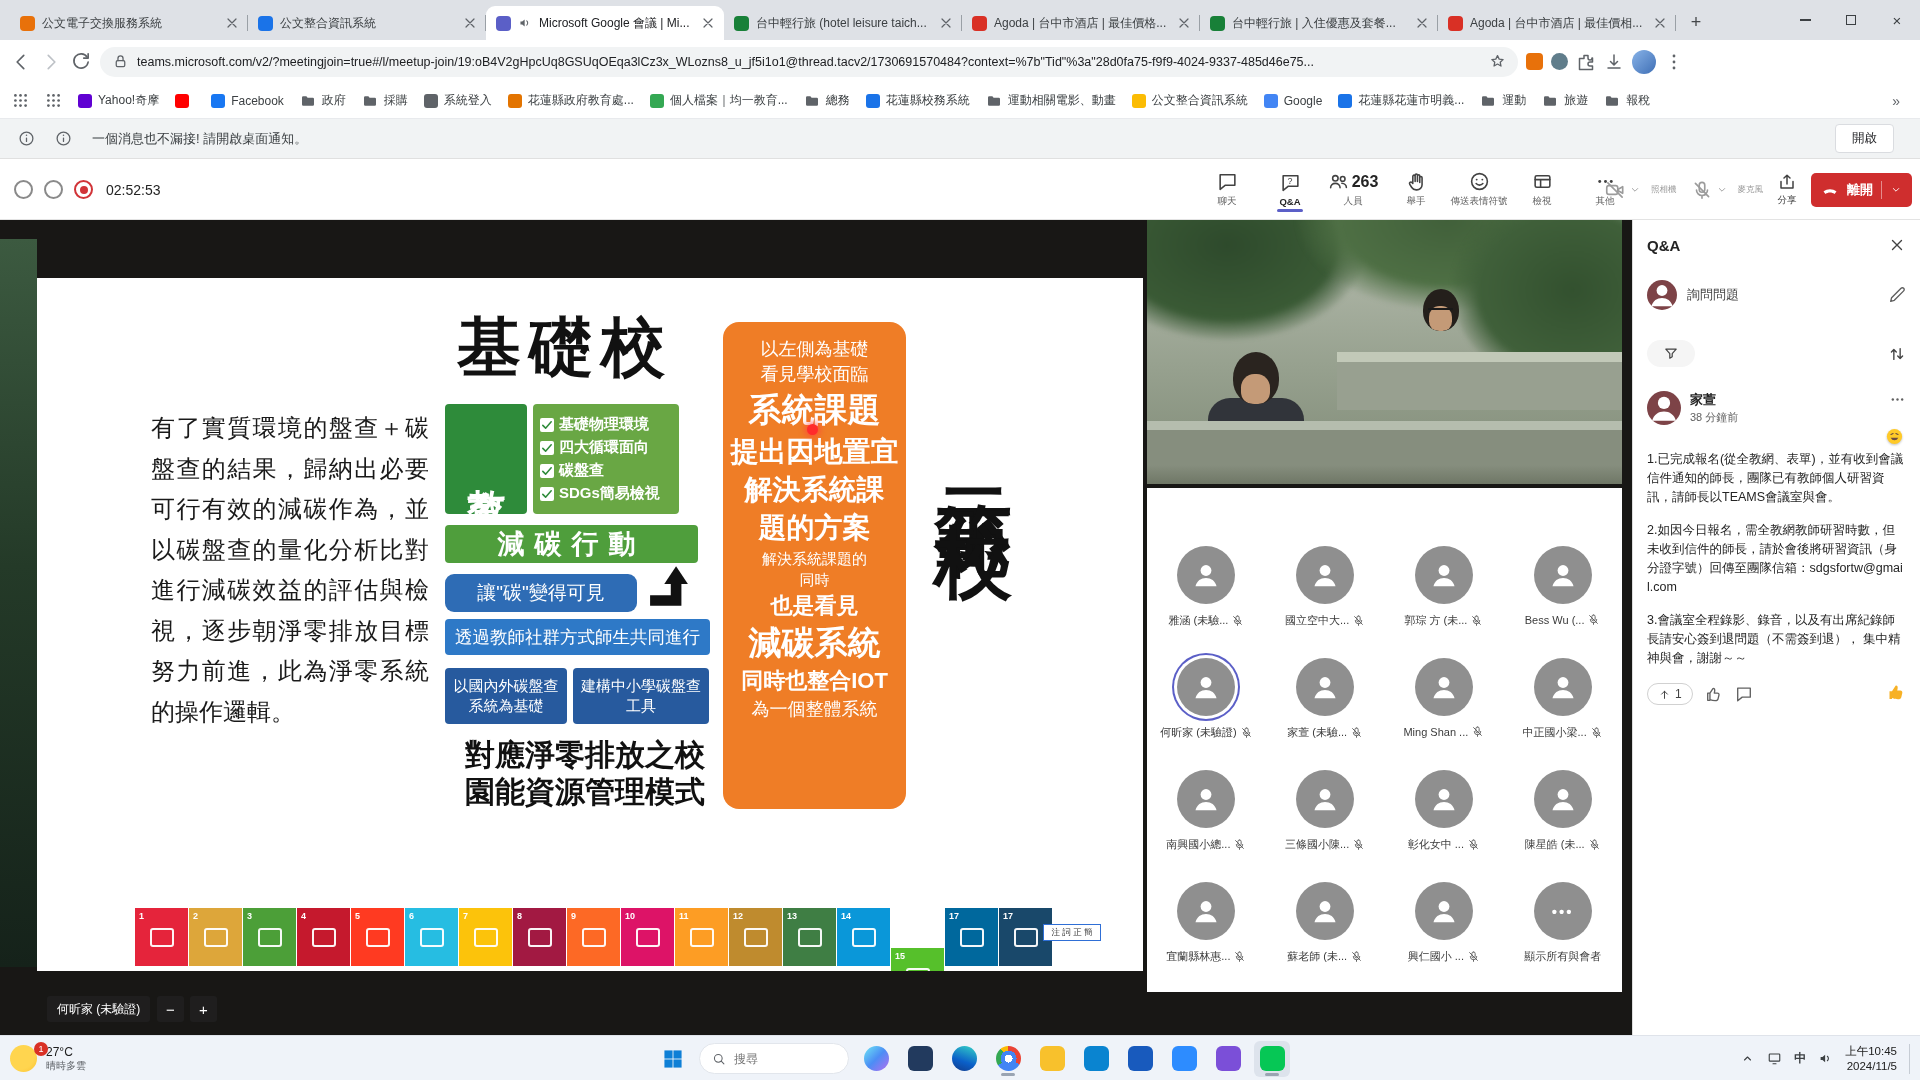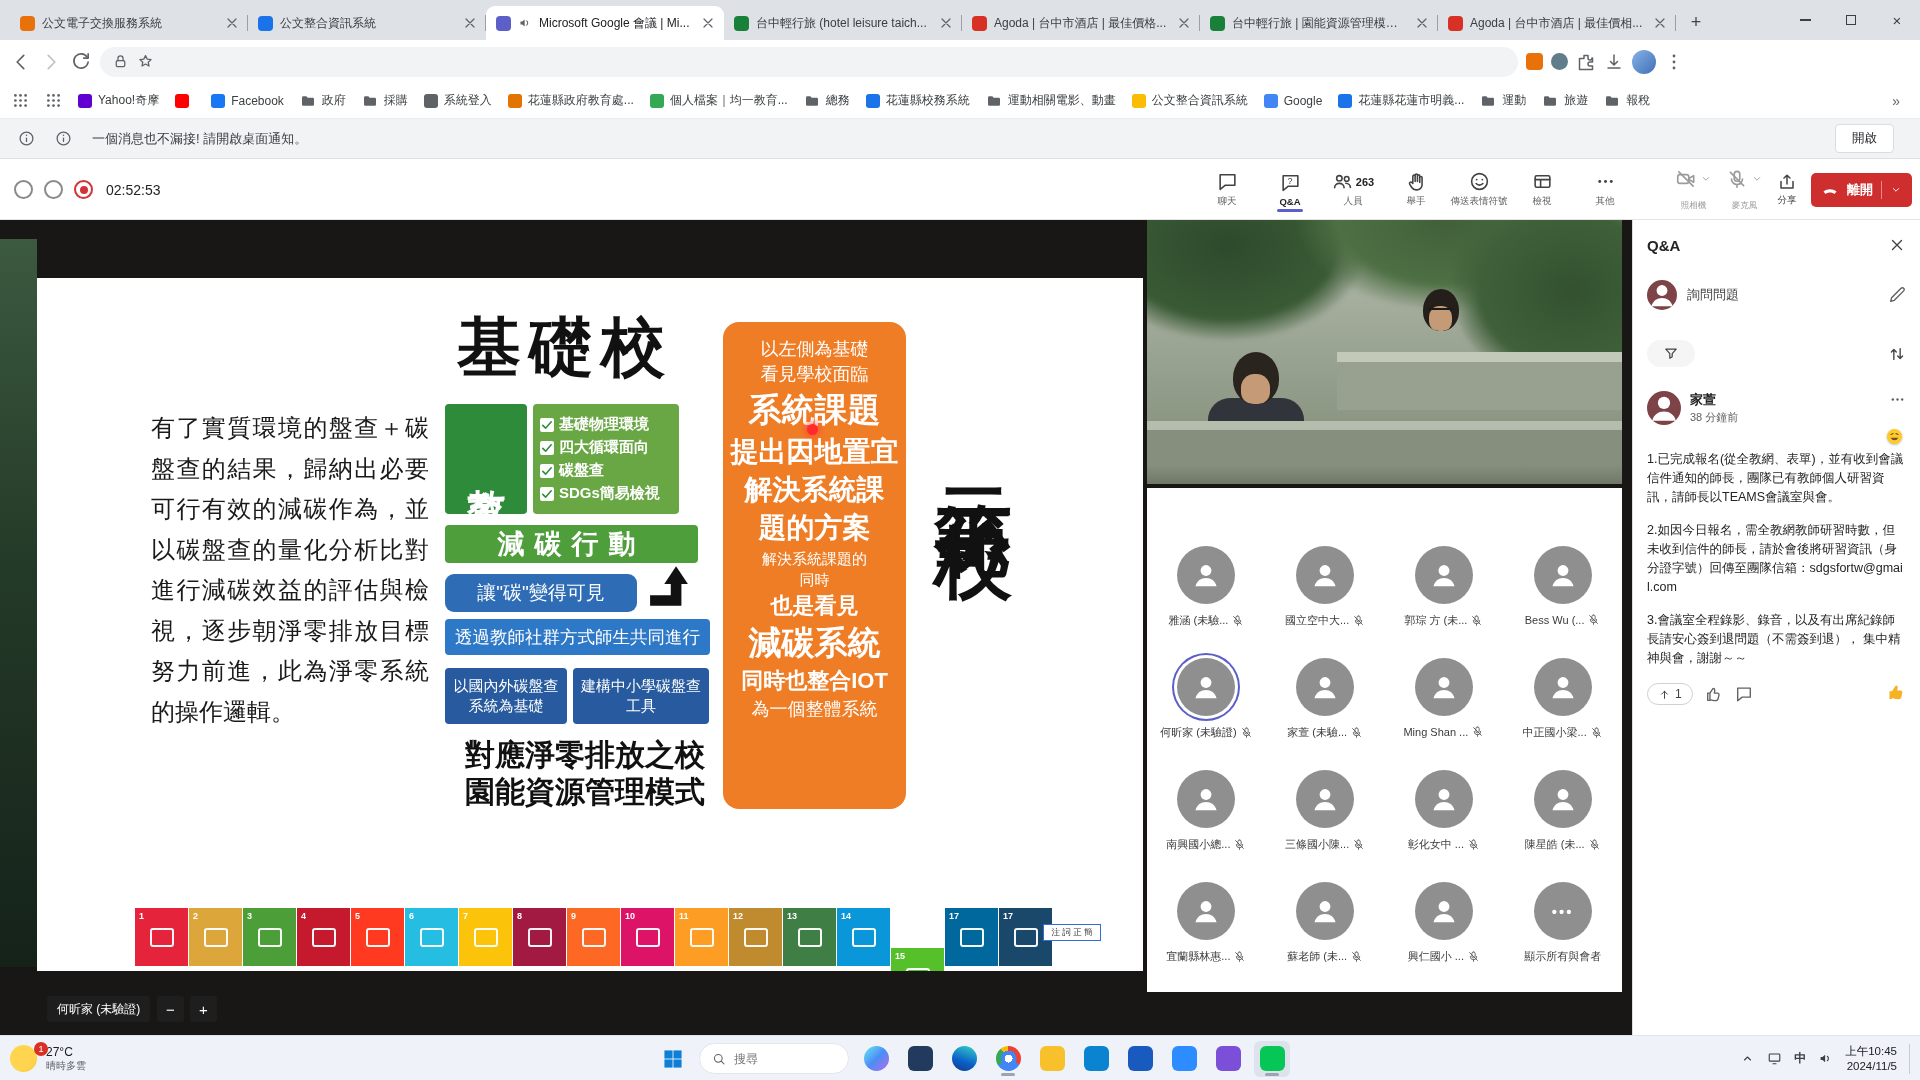--- a/index.html
+++ b/index.html
@@ -54,26 +54,26 @@
 .tmbar{position:absolute;left:0;top:159px;width:1920px;height:61px;background:#fff;border-bottom:1px solid #e3e3e3}
 .rec{position:absolute;left:14px;top:0;height:61px;display:flex;align-items:center;gap:11px}
 .rec .circ{width:19px;height:19px;border:2px solid #8a8a8a;border-radius:50%}
 .rec .rdot{width:19px;height:19px;border:2px solid var(--record-red);border-radius:50%;display:flex;align-items:center;justify-content:center}
 .rec .rdot::after{content:"";width:8px;height:8px;background:var(--record-red);border-radius:50%}
 .timer{font-size:14px;color:#242424;margin-left:2px}
 .t-items{position:absolute;left:1198px;top:0;height:61px;display:flex;align-items:center;gap:5px}
 .t-item{width:58px;display:flex;flex-direction:column;align-items:center;gap:3px;color:#424242;padding:5px 0;position:relative}
 .t-ic-row{display:flex;align-items:center;gap:3px}
 .t-ic{width:21px;height:21px}
-.t-count{font-size:11px;font-weight:bold;color:#242424}
+.t-count{font-size:16px;font-weight:bold;color:#242424}
 .t-label{font-size:9.5px;white-space:nowrap;color:#616161}
 .t-item.selected .t-label{color:#242424;font-weight:bold}
 .t-item.selected::after{content:"";width:26px;height:3px;background:var(--accent);border-radius:2px;position:absolute;bottom:0}
 .t-right{position:absolute;right:8px;top:0;height:61px;display:flex;align-items:center;gap:14px}
-.av-group{display:flex;flex-direction:column;align-items:center;gap:10px;color:#9b9b9b}
+.av-group{display:flex;flex-direction:row;align-items:center;gap:10px;color:#9b9b9b}
 .av-main{display:flex;align-items:center;gap:3px}
 .av-main .dev{width:22px;height:22px}
 .av-main .chev{width:12px;height:12px}
 .av-label{font-size:8.5px;color:#9b9b9b;white-space:nowrap}
 .share-group{display:flex;flex-direction:column;align-items:center;gap:2px;color:#424242}
 .share-group .s-ic{width:20px;height:20px}
 .share-group .s-lab{font-size:9.5px}
 .leave{height:34px;background:var(--leave-red);border-radius:5px;color:#fff;display:flex;align-items:center;padding:0 10px;gap:8px;font-size:13px;font-weight:bold}
 .leave .ph{width:18px;height:18px}
 .leave .sep{width:1px;height:18px;background:rgba(255,255,255,.45)}
@@ -268,21 +268,21 @@
     <span class="tab-title">Agoda | 台中市酒店 | 最佳價格...</span>
     <span class="tab-close" data-icon="close-icon">
             <svg viewBox="0 0 20 20" fill="none" stroke="currentColor" stroke-width="1.5" stroke-linecap="round" stroke-linejoin="round">
               <path d="M5 5l10 10M15 5L5 15"></path>
             </svg>
           </span>
   </div>
         <div class="tab">
     <span class="favicon" style="background: rgb(24, 128, 56);"></span>
 
-    <span class="tab-title">台中輕行旅 | 園能資源管理模式...</span>
+    <span class="tab-title">台中輕行旅 | 入住優惠及套餐...</span>
     <span class="tab-close" data-icon="close-icon">
             <svg viewBox="0 0 20 20" fill="none" stroke="currentColor" stroke-width="1.5" stroke-linecap="round" stroke-linejoin="round">
               <path d="M5 5l10 10M15 5L5 15"></path>
             </svg>
           </span>
   </div>
         <div class="tab">
     <span class="favicon" style="background: rgb(217, 48, 37);"></span>
 
     <span class="tab-title">Agoda | 台中市酒店 | 最佳價相...</span>
@@ -322,20 +322,21 @@
           <path d="M16.5 2.5v4h-4"></path>
         </svg>
       </span>
     <div class="url-pill">
       <span class="pill-ic" data-icon="lock-icon">
           <svg viewBox="0 0 20 20" fill="none" stroke="currentColor" stroke-width="1.5" stroke-linecap="round" stroke-linejoin="round">
             <rect x="5" y="9" width="10" height="7" rx="1.5"></rect>
             <path d="M7 9V6.5a3 3 0 016 0V9"></path>
           </svg>
         </span>
+      <span class="url-text">teams.microsoft.com/v2/?meetingjoin=true#/l/meetup-join/19:oB4V2gHpcUq8GSUqOEqa3lCz3x_WLozns8_u_jf5i1o1@thread.tacv2/1730691570484?context=%7b"Tid"%3a"28d0fa75-f9f9-4024-9337-485d46e75...</span>
       <span class="pill-ic" data-icon="star-icon">
           <svg viewBox="0 0 20 20" fill="none" stroke="currentColor" stroke-width="1.5" stroke-linecap="round" stroke-linejoin="round">
             <path d="M10 3l2 4.2 4.6.5-3.4 3.1.9 4.5-4.1-2.3-4.1 2.3.9-4.5L3.4 7.7 8 7.2z"></path>
           </svg>
         </span>
     </div>
     <span class="ext-sq" style="background:#e8710a"></span>
     <span class="ext-sq" style="background:#607d8b;border-radius:50%"></span>
     <span class="bar-ic" data-icon="puzzle-icon">
         <svg viewBox="0 0 20 20" fill="none" stroke="currentColor" stroke-width="1.5" stroke-linecap="round" stroke-linejoin="round">

